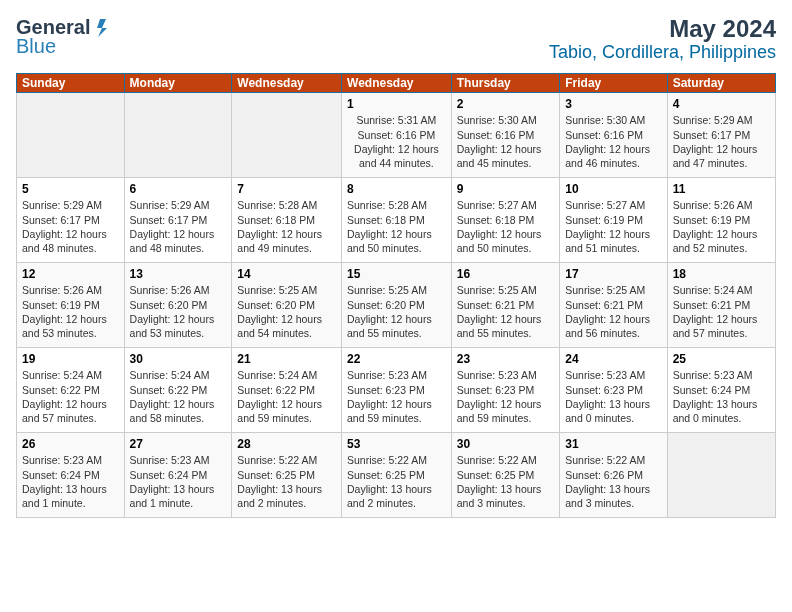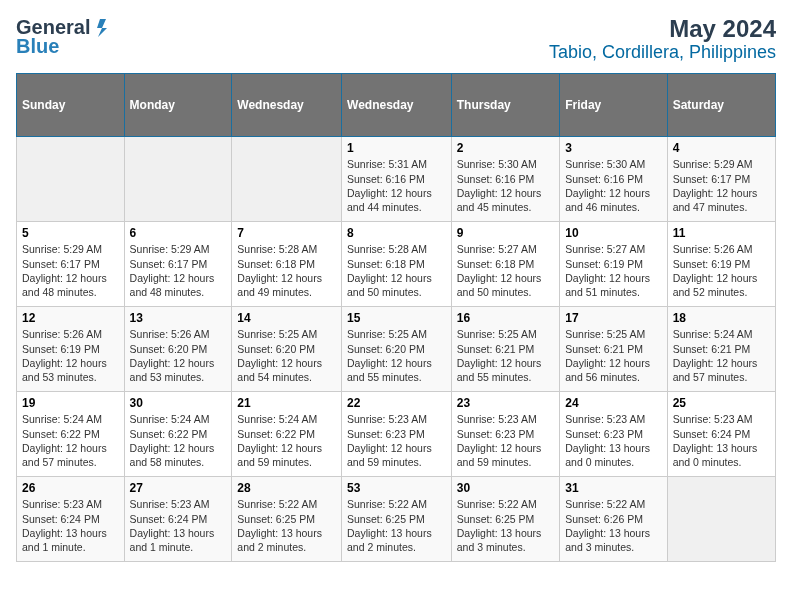--- a/index.html
+++ b/index.html
@@ -31,24 +31,24 @@
     .location {
       font-size: 18px;
       color: #0369a1;
     }
     table {
       width: 100%;
       border-collapse: collapse;
       font-size: 11px;
     }
     thead tr th {
-      background: #737373;
+      background: #c2410c;
       color: #fff;
       text-align: left;
-      padding: 24px 5px;
+      padding: 2px 5px;
       font-size: 12px;
       font-weight: bold;
       border: 1px solid #1a6fa0;
     }
     tbody tr td {
       border: 1px solid #ccc;
       vertical-align: top;
       padding: 4px 5px;
       width: 113px;
       min-height: 80px;
@@ -74,21 +74,21 @@
 
 <div class="header">
   <div class="logo">
   <div style="display:flex;flex-direction:column;align-items:flex-start;">
     <div style="display:flex;align-items:center;">
       <span style="font-size:20px;font-weight:bold;color:#2c3e50;">General</span>
       <svg width="22" height="22" viewBox="0 0 22 22" style="margin-left:2px;">
         <polygon points="8,2 14,2 10,11 15,11 6,20 10,11 5,11" fill="#2980b9"></polygon>
       </svg>
     </div>
-    <span style="font-size:20px;font-weight:bold;color:#2980b9;margin-top:-4px;">Blue</span>
+    <span style="font-size:20px;font-weight:normal;color:#2980b9;margin-top:-4px;">Blue</span>
   </div>
 </div>
   <div class="title-block">
     <div class="month-title">May 2024</div>
     <div class="location">Tabio, Cordillera, Philippines</div>
   </div>
 </div>
 
 <table>
   <thead>
@@ -102,21 +102,21 @@
         <th>Saturday</th>
       </tr>
   </thead>
   <tbody id="calendar-body">
   <tr>
         <td class="empty"></td>
         <td class="empty"></td>
         <td class="empty"></td>
         <td>
           <span class="day-num">1</span>
-          <div class="day-info" style="white-space: pre-line;">Sunrise: 5:31 AM
+          <div class="day-info" style="white-space: pre-line; text-align: center;">Sunrise: 5:31 AM
 Sunset: 6:16 PM
 Daylight: 12 hours
 and 44 minutes.</div>
         </td>
         <td>
           <span class="day-num">2</span>
           <div class="day-info" style="white-space: pre-line;">Sunrise: 5:30 AM
 Sunset: 6:16 PM
 Daylight: 12 hours
 and 45 minutes.</div>

